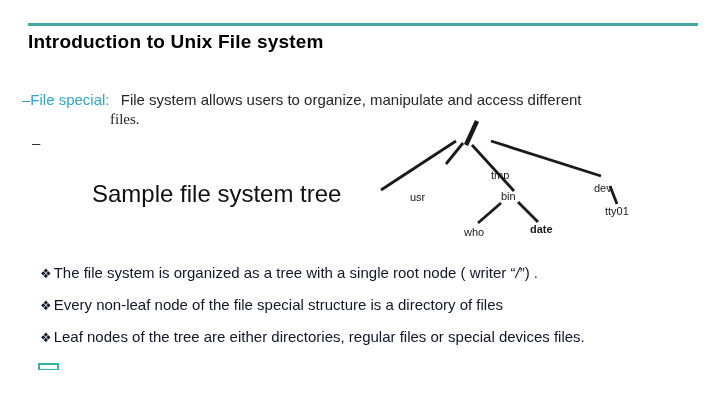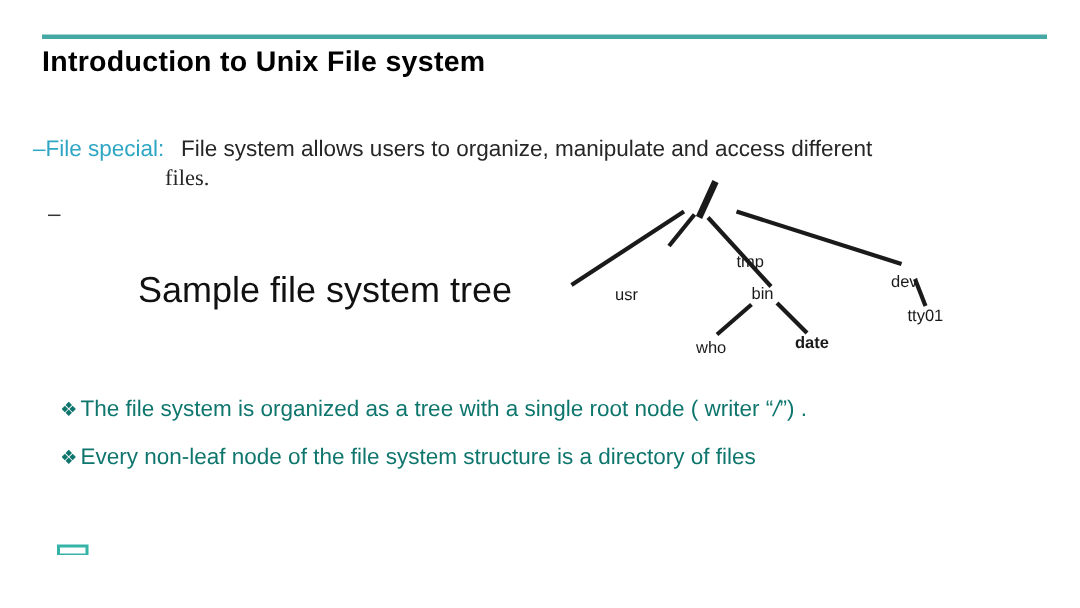--- a/index.html
+++ b/index.html
@@ -26,21 +26,21 @@
   .caption{position:absolute;left:92px;top:180px;font-size:24px;color:#111111;}
   .tree-lines{position:absolute;left:0;top:0;width:720px;height:405px;}
   .node{position:absolute;font-size:11px;color:#1a1a1a;white-space:nowrap;}
   .node-tmp{left:453px;top:169px;margin-left:38px;}
   .node-usr{left:373px;top:191px;padding-left:37px;}
   .node-bin{left:501px;top:190px;}
   .node-dev{left:594px;top:182px;}
   .node-tty01{left:605px;top:205px;}
   .node-who{left:464px;top:226px;}
   .node-date{left:530px;top:223px;font-weight:bold;}
-  .bullet{position:absolute;left:40px;font-size:15px;color:#0f766e;white-space:nowrap;}
+  .bullet{position:absolute;left:40px;font-size:15px;color:#0f172a;white-space:nowrap;}
   .bullet .glyph{font-size:13px;margin-right:2px;}
   .bullet .slash{font-style:italic;}
   .bullet1{top:264px;}
   .bullet2{top:296px;}
   .bullet3{top:328px;}
   .logo{position:absolute;left:38px;top:363px;}
   .logo-rect{width:17px;height:4px;border:2px solid #35B3A7;background:#ffffff;}
   .logo-text{margin-top:2px;font-size:5.5px;font-weight:bold;color:#111111;line-height:6px;letter-spacing:0.1px;}
 </style>
 </head>
@@ -80,23 +80,26 @@
   <div class="node node-dev">dev</div>
   <div class="node node-tty01">tty01</div>
   <div class="node node-who">who</div>
   <div class="node node-date">date</div>
 
   <div class="bullet bullet1">
     <span class="glyph">❖</span><span>The file system is organized as a tree with a single root node ( writer “</span><span class="slash">/</span><span>”) .</span>
   </div>
 
   <div class="bullet bullet2">
-    <span class="glyph">❖</span><span>Every non-leaf node of the file system structure is a directory of files</span>
+    <span class="glyph">❖</span><span>Every non-leaf node of the file special structure is a directory of files</span>
   </div>
 
+  <div class="bullet bullet3">
+    <span class="glyph">❖</span><span>Leaf nodes of the tree are either directories, regular files or special devices files.</span>
+  </div>
 
   <div class="logo">
     <div class="logo-rect"></div>
     <div class="logo-text">
       <div>Hewlett Packard</div>
       <div>Enterprise</div>
     </div>
   </div>
 
 </div>

